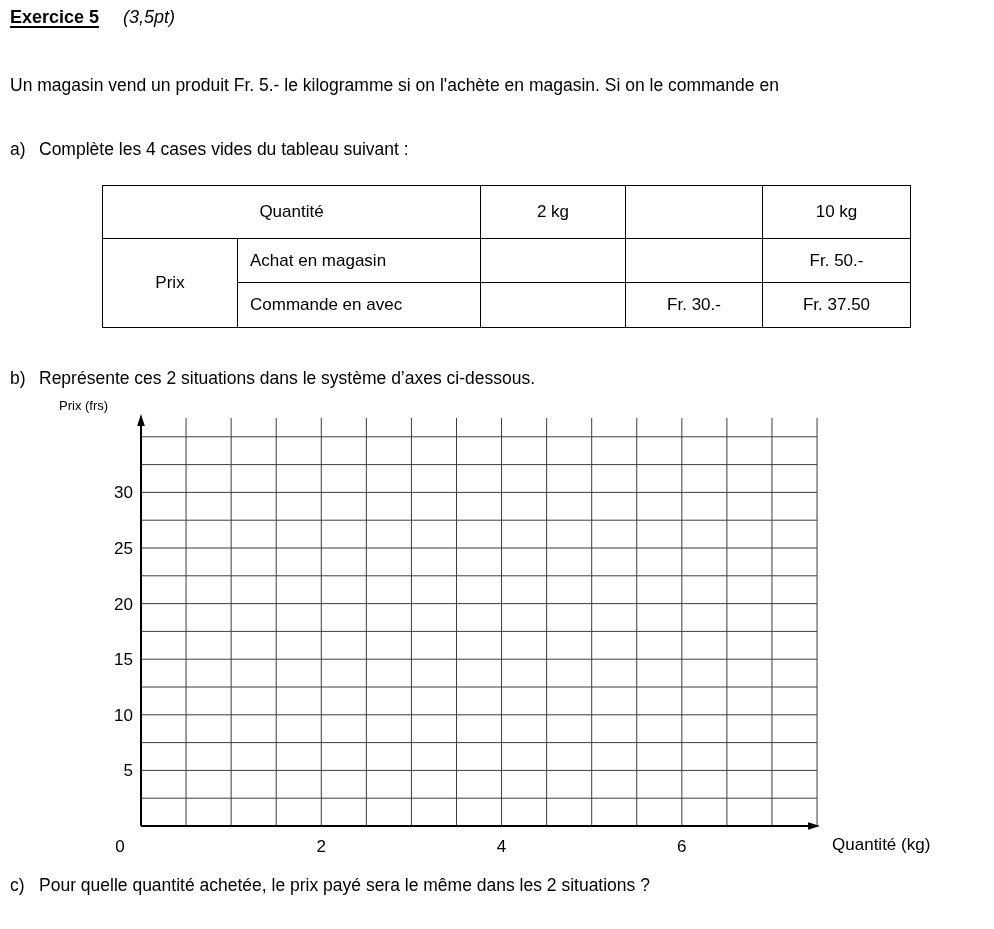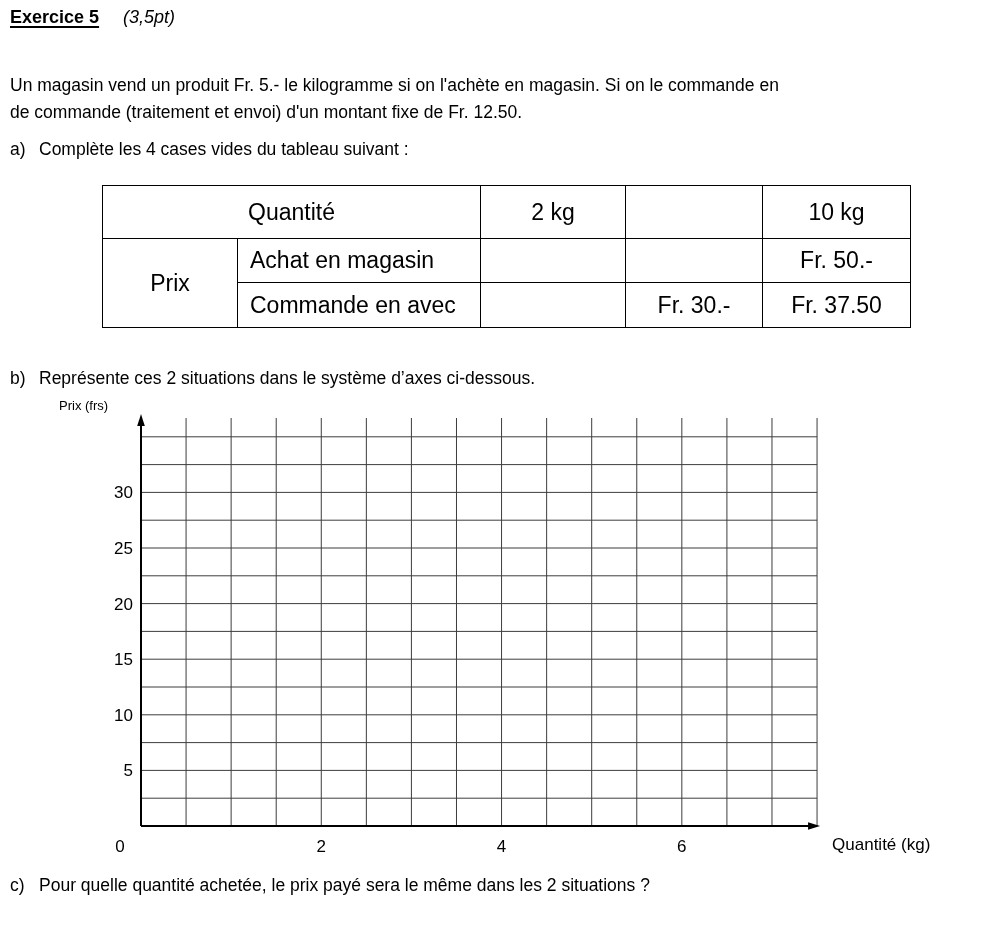--- a/index.html
+++ b/index.html
@@ -25,21 +25,21 @@
   .q { position:absolute; font-size:17.5px; display:flex; white-space:nowrap; }
   .q .marker { width:29px; flex:0 0 29px; }
   #qa { left:10px; top:139px; }
   #qb { left:10px; top:368px; }
   #qc { left:10px; top:875px; }
 
   
   table.price-table {
     position:absolute; left:102px; top:185px;
     border-collapse:collapse; table-layout:fixed; width:808px;
-    font-size:23px;
+    font-size:17px;
     border-radius:7px;
   }
   table.price-table td {
     border:1.5px solid #000; padding:0;
     vertical-align:middle; text-align:center; overflow:hidden;
   }
   table.price-table td.c-left { text-align:left; padding-left:12px; }
   tr.r1 { height:53px; }
   tr.r2 { height:44px; }
   tr.r3 { height:45px; }
@@ -59,21 +59,20 @@
 <body>
 
 <div id="page">
 
   <div class="title-row">
     <span class="title">Exercice 5</span><span class="points">(3,5pt)</span>
   </div>
 
   <div class="intro">
     <div>Un magasin vend un produit Fr. 5.- le kilogramme si on l'achète en magasin. Si on le commande en</div>
-    <div>de commande (traitement et envoi) d'un montant fixe de Fr. 12.50.</div>
   </div>
 
   <div class="q" id="qa">
     <span class="marker">a)</span>
     <span>Complète les 4 cases vides du tableau suivant :</span>
   </div>
 
   <table class="price-table">
     <colgroup>
       <col style="width:135px">

